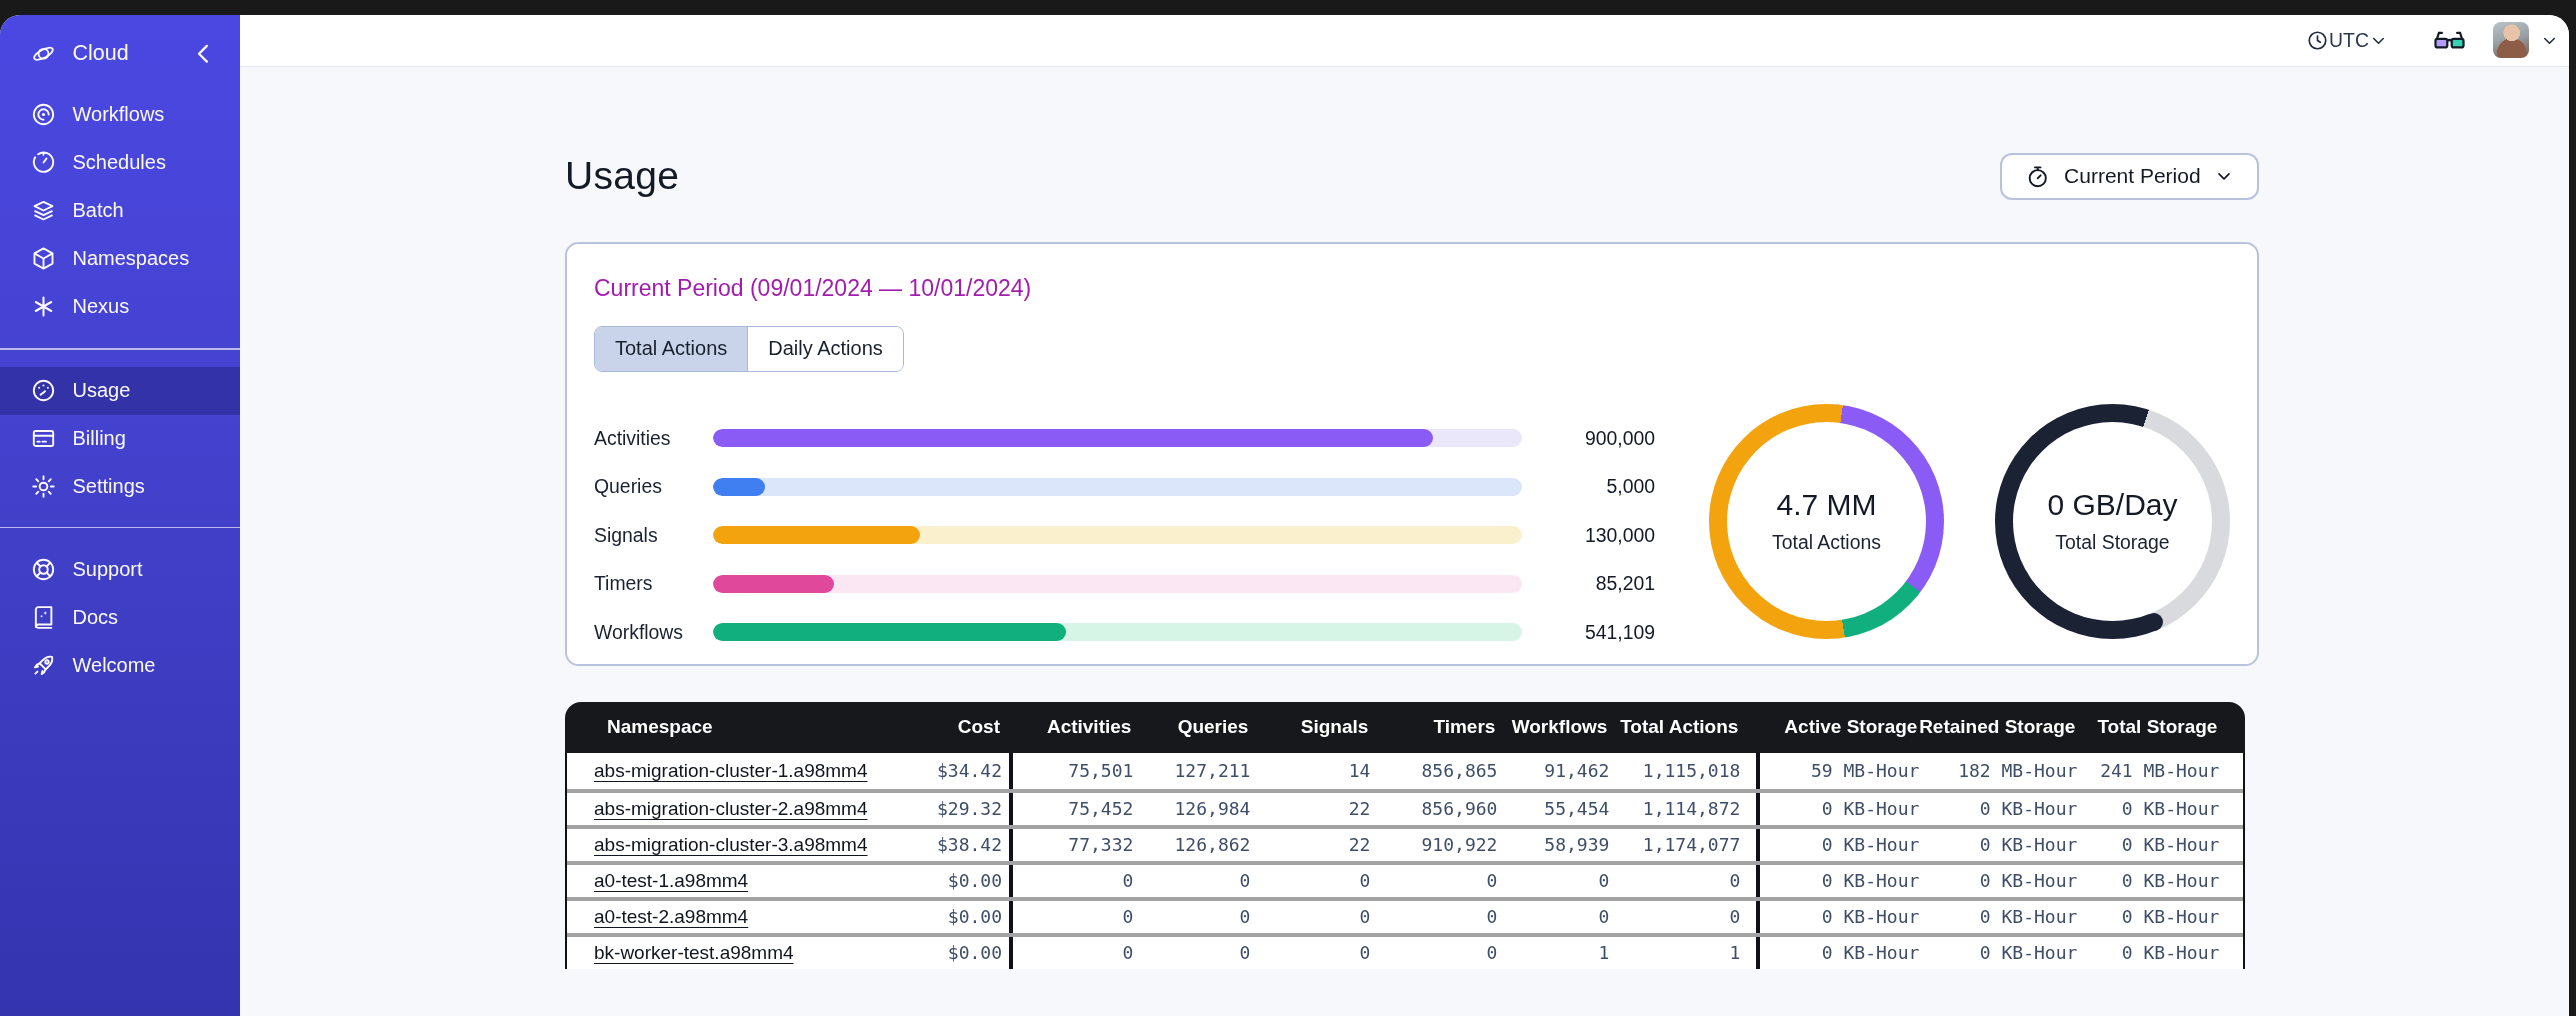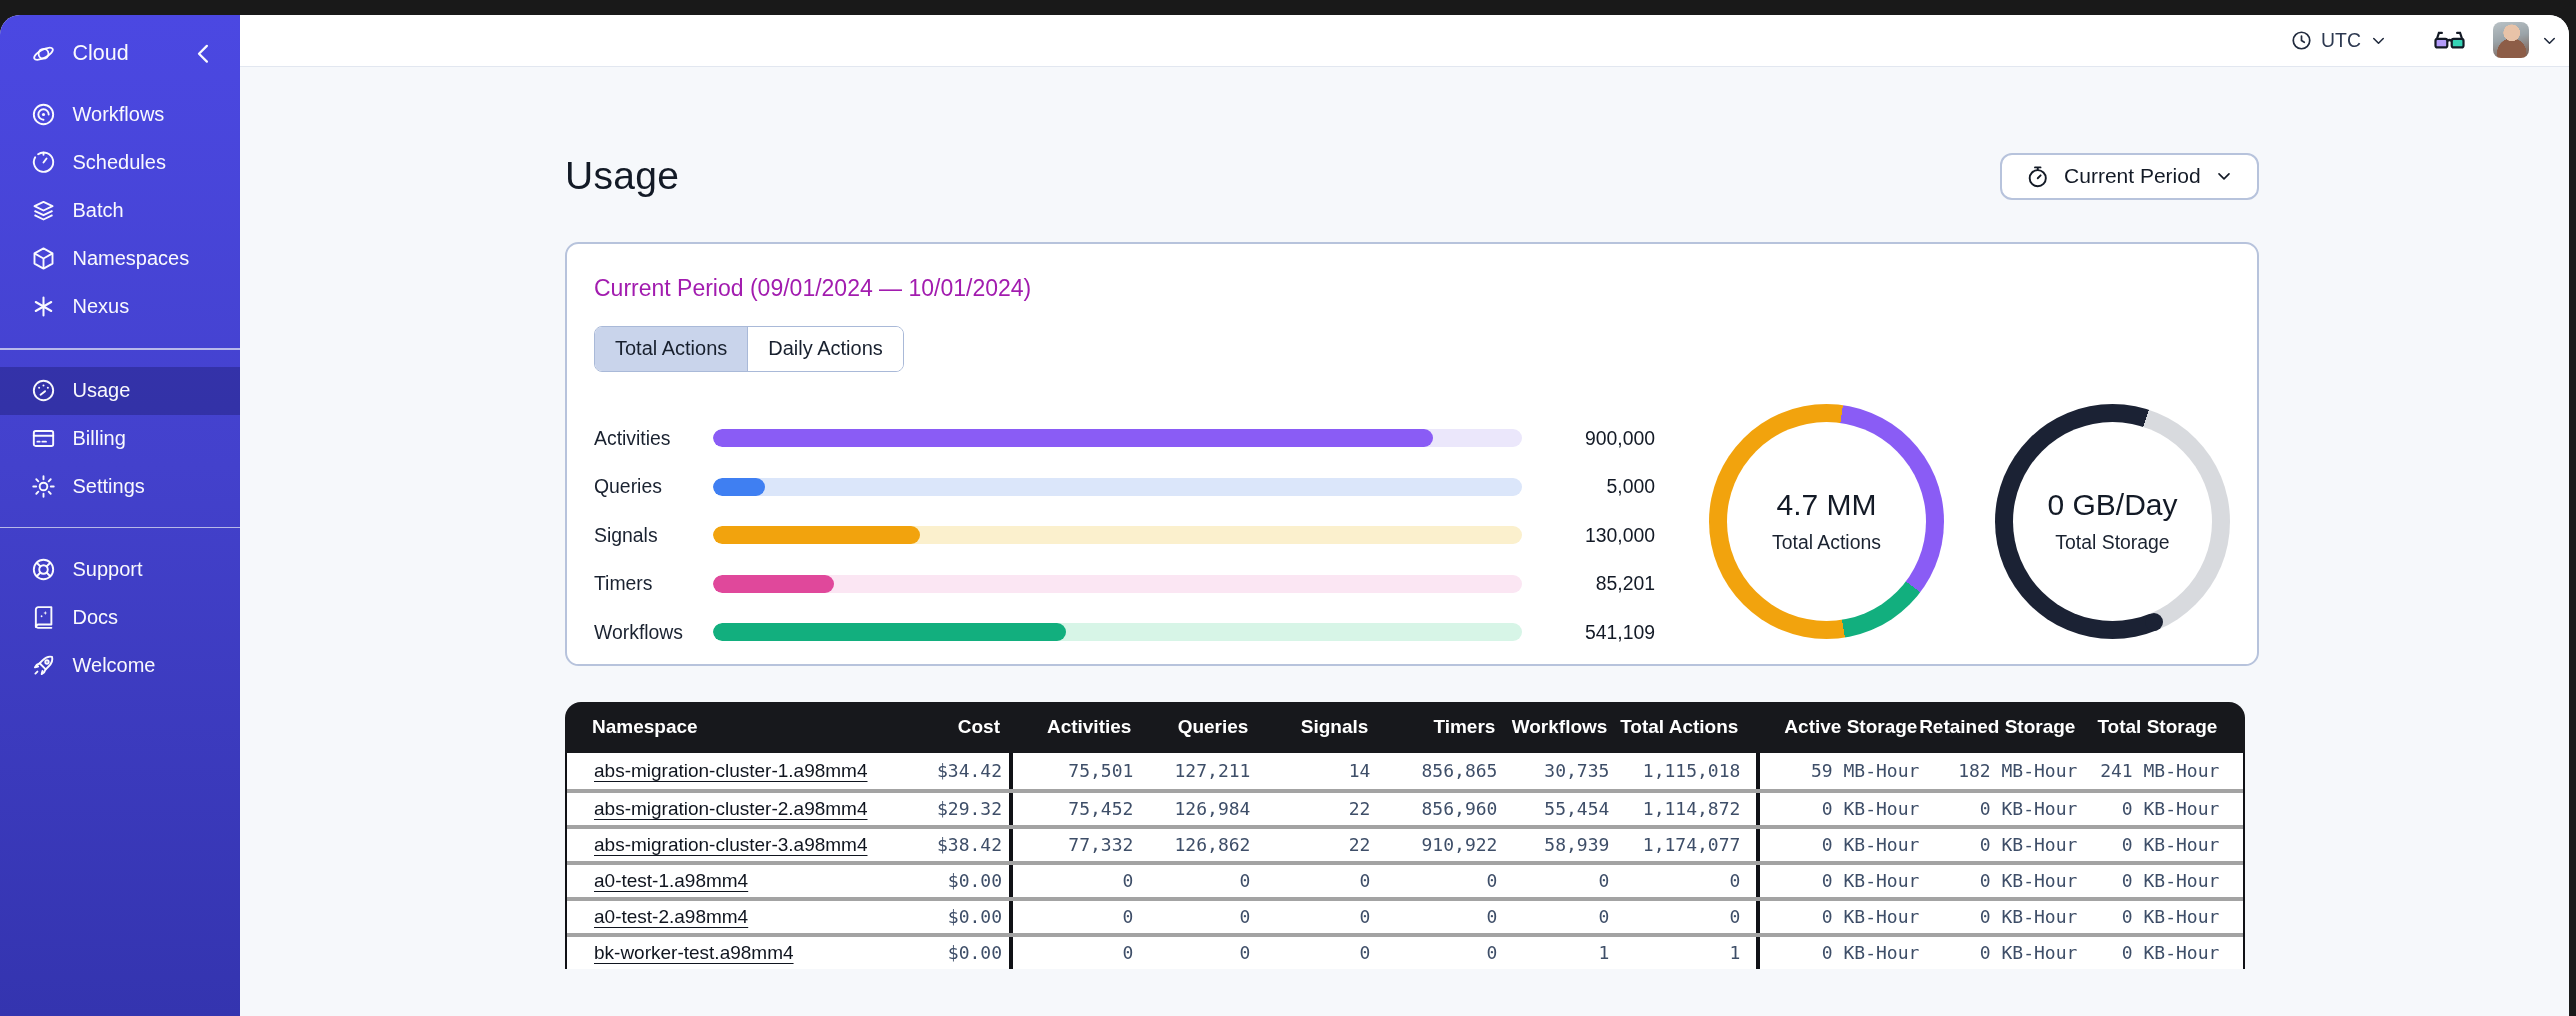--- a/index.html
+++ b/index.html
@@ -17,21 +17,21 @@
   .side-item.brand .icon svg { width:29.5px; height:29.5px; }
   .collapse { margin-left:auto; margin-right:23px; width:20px; height:20px; }
   .collapse svg { width:20px; height:20px; }
   .side-item.active { background:rgba(13,14,75,.30); }
   .side-div { height:1.3px; background:rgba(228,232,244,.72); margin:17.4px 0; }
   .side-div.second { margin:16px 0 17.4px 0; }
 
   
   .main { flex:1; display:flex; flex-direction:column; position:relative; min-width:0; }
   .topbar { height:52px; background:#ffffff; border-bottom:1.3px solid #e2e7f0; display:flex; align-items:center; justify-content:flex-end; padding-right:10.7px; flex:0 0 52px; }
-  .tz { display:flex; align-items:center; gap:8px; color:#2c3850; font-size:19.4px; font-weight:500; cursor:pointer; }
+  .tz { display:flex; align-items:center; color:#2c3850; font-size:19.4px; font-weight:500; cursor:pointer; }
   .tz svg.clock { width:23px; height:23px; }
   .chev { width:19px; height:19px; }
   .glasses-btn { border:none; background:none; margin-left:42px; cursor:pointer; display:flex; align-items:center; }
   .glasses-btn svg { width:39px; height:29.5px; }
   .user { display:flex; align-items:center; gap:10.7px; margin-left:24px; cursor:pointer; }
   .avatar { width:36px; height:36px; border-radius:8px; background:
       radial-gradient(circle at 52% 30%, #e8c3a8 0 26%, rgba(0,0,0,0) 27%),
       radial-gradient(circle at 52% 86%, #8d5d47 0 40%, rgba(0,0,0,0) 41%),
       linear-gradient(165deg,#b9c2c6 0%, #9aa3a8 45%, #77584a 100%); }
 
@@ -71,21 +71,21 @@
   .donut-big { font-size:30px; font-weight:500; color:#131a26; }
   .donut-sub { font-size:19.4px; color:#1a2230; margin-top:9.4px; }
 
   
   .utable { margin-top:36px; width:1680px; }
   .thead { display:grid; grid-template-columns:301px 134px 17.4px 114px 117px 120px 127px 112px 131px 35px 144px 158px 169px; align-items:center; height:51px; background:#17181c; border-radius:16px 16px 0 0; color:#fff; font-size:19px; font-weight:600; }
   .tbody { border-left:2px solid #101116; border-right:2px solid #101116; background:#fff; }
   .trow { display:grid; grid-template-columns:301px 134px 17.4px 114px 117px 120px 127px 112px 131px 35px 144px 158px 169px; align-items:center; height:36px; background:#fff; }
   .trow + .trow { border-top:4px solid #a3a3a3; }
   .th, .td { white-space:nowrap; }
-  .th.left { padding-left:27px; text-align:left; }
+  .th.left { padding-left:27px; text-align:left;margin-left:15px; }
   .th.right, .td.num { text-align:right; }
   .td.ns { padding-left:27px; }
   .td.ns a { color:#10151f; font-size:19px; text-decoration:underline; text-underline-offset:4px; text-decoration-thickness:1.3px; }
   .td.num { font-family:"DejaVu Sans Mono", monospace; font-size:18px; color:#3e4e68; }
   .vcell { height:100%; display:flex; justify-content:center; }
   .vline { width:4px; height:100%; background:#101116; }
   .th.pad-r, .td.pad-r { padding-right:27px; }
 
   svg { display:block; }
 </style>
@@ -375,21 +375,21 @@
             <div class="trow">
               <div class="td ns"><a href="#">abs-migration-cluster-1.a98mm4</a></div>
               <div class="td num">$34.42</div>
               <div class="vcell">
                   <div class="vline"></div>
                 </div>
               <div class="td num">75,501</div>
               <div class="td num">127,211</div>
               <div class="td num">14</div>
               <div class="td num">856,865</div>
-              <div class="td num">30,735</div>
+              <div class="td num">91,462</div>
               <div class="td num">1,115,018</div>
               <div class="vcell">
                   <div class="vline"></div>
                 </div>
               <div class="td num">59 MB-Hour</div>
               <div class="td num">182 MB-Hour</div>
               <div class="td num pad-r">241 MB-Hour</div>
             </div>
 
             <div class="trow">

